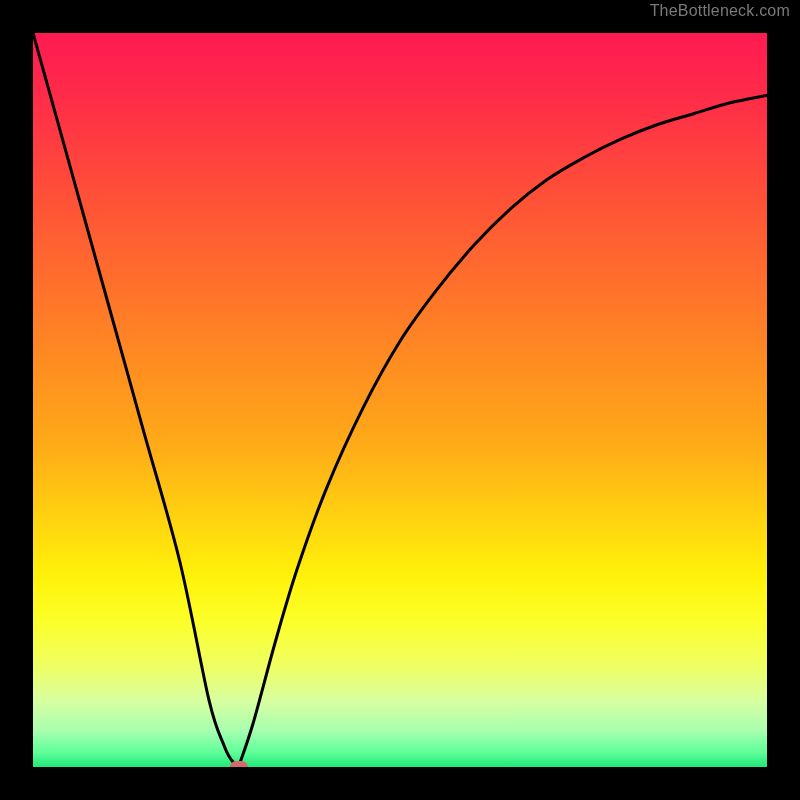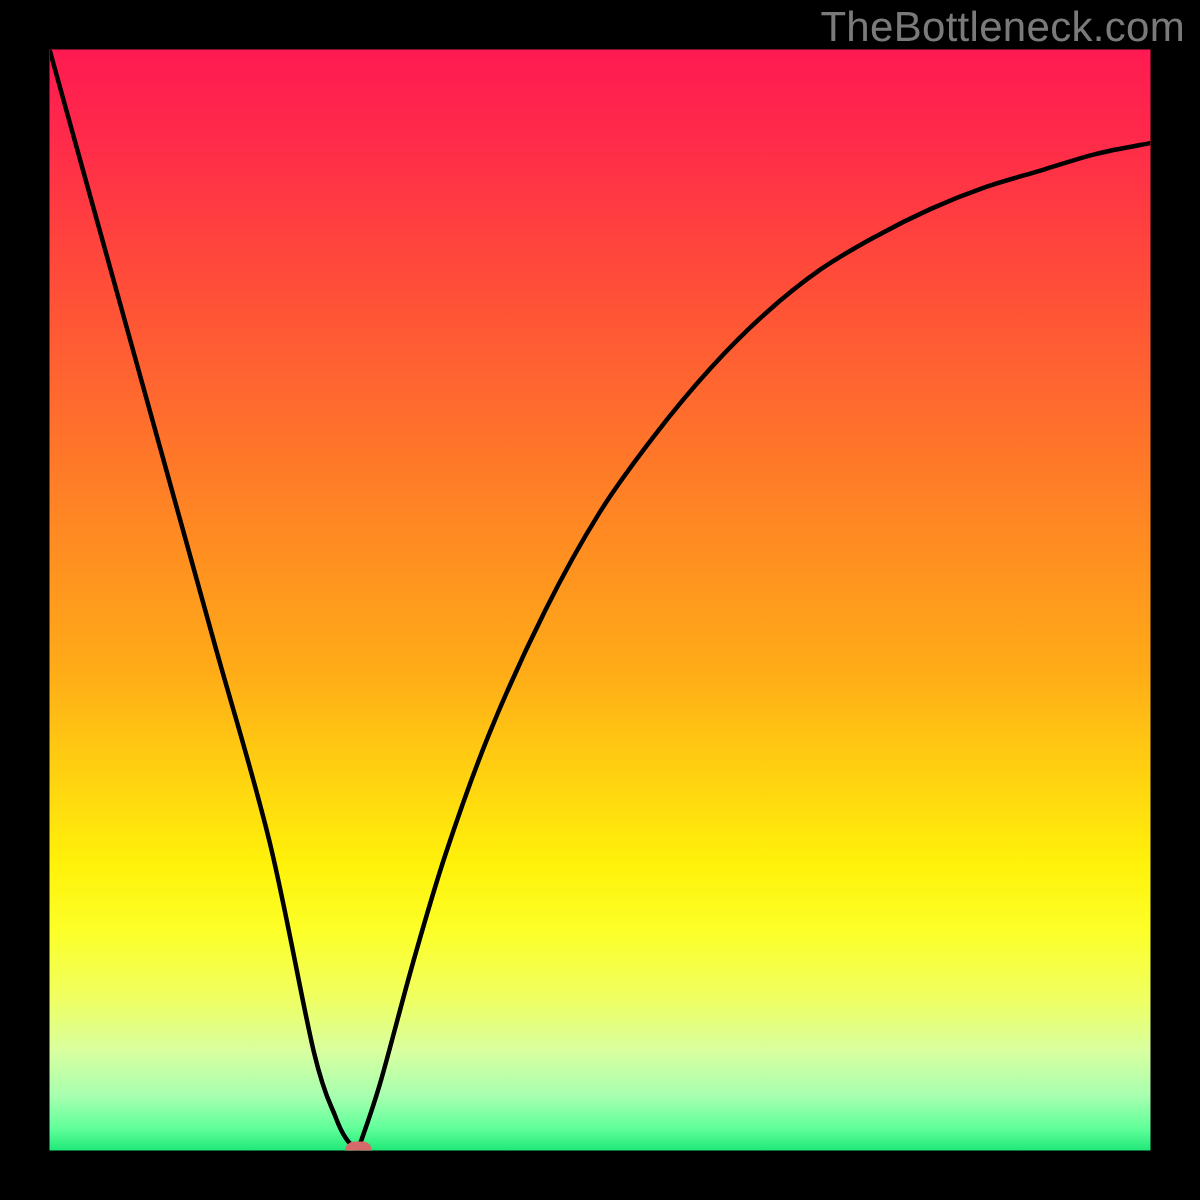--- a/index.html
+++ b/index.html
@@ -15,21 +15,21 @@
     position: relative;
     width: 800px;
     height: 800px;
     background: #000;
   }
   .watermark {
     position: absolute;
     top: 2px;
     right: 10px;
     color: #7a7a7a;
-    font-size: 28px;
+    font-size: 16px;
     font-weight: 500;
     letter-spacing: 0.2px;
     user-select: none;
   }
   .plot-area {
     position: absolute;
     left: 33px;
     top: 33px;
     width: 734px;
     height: 734px;

